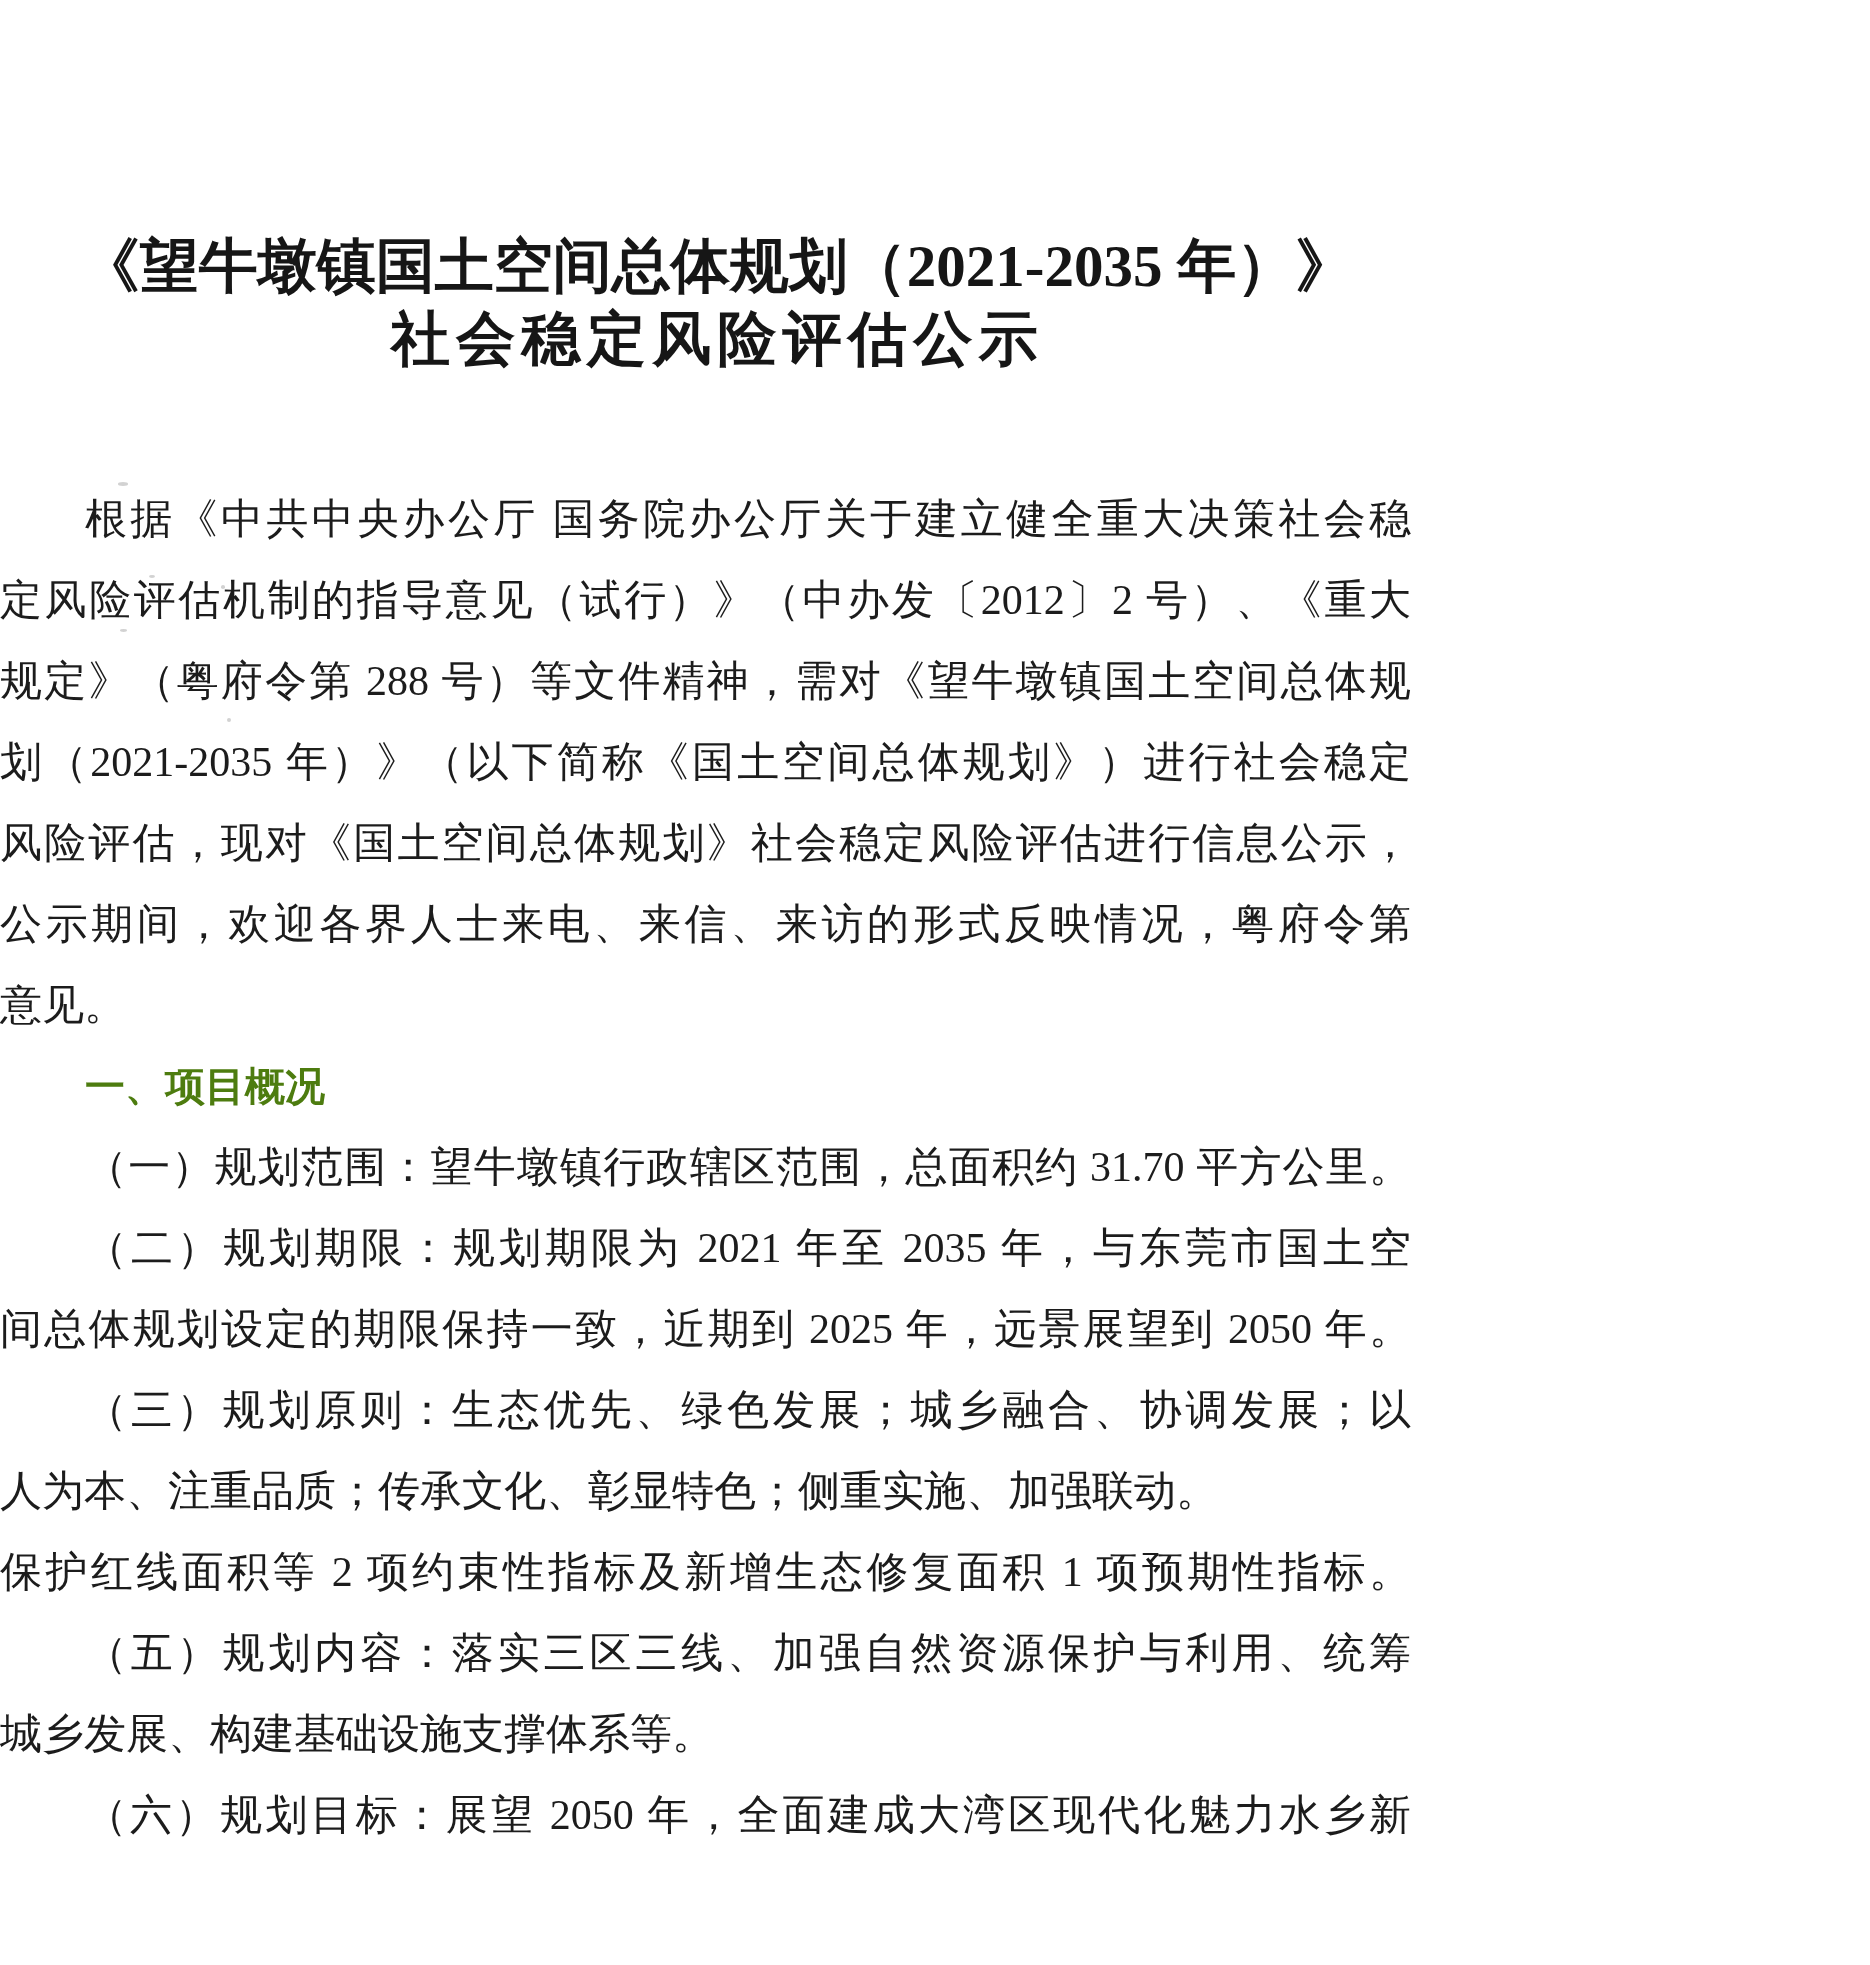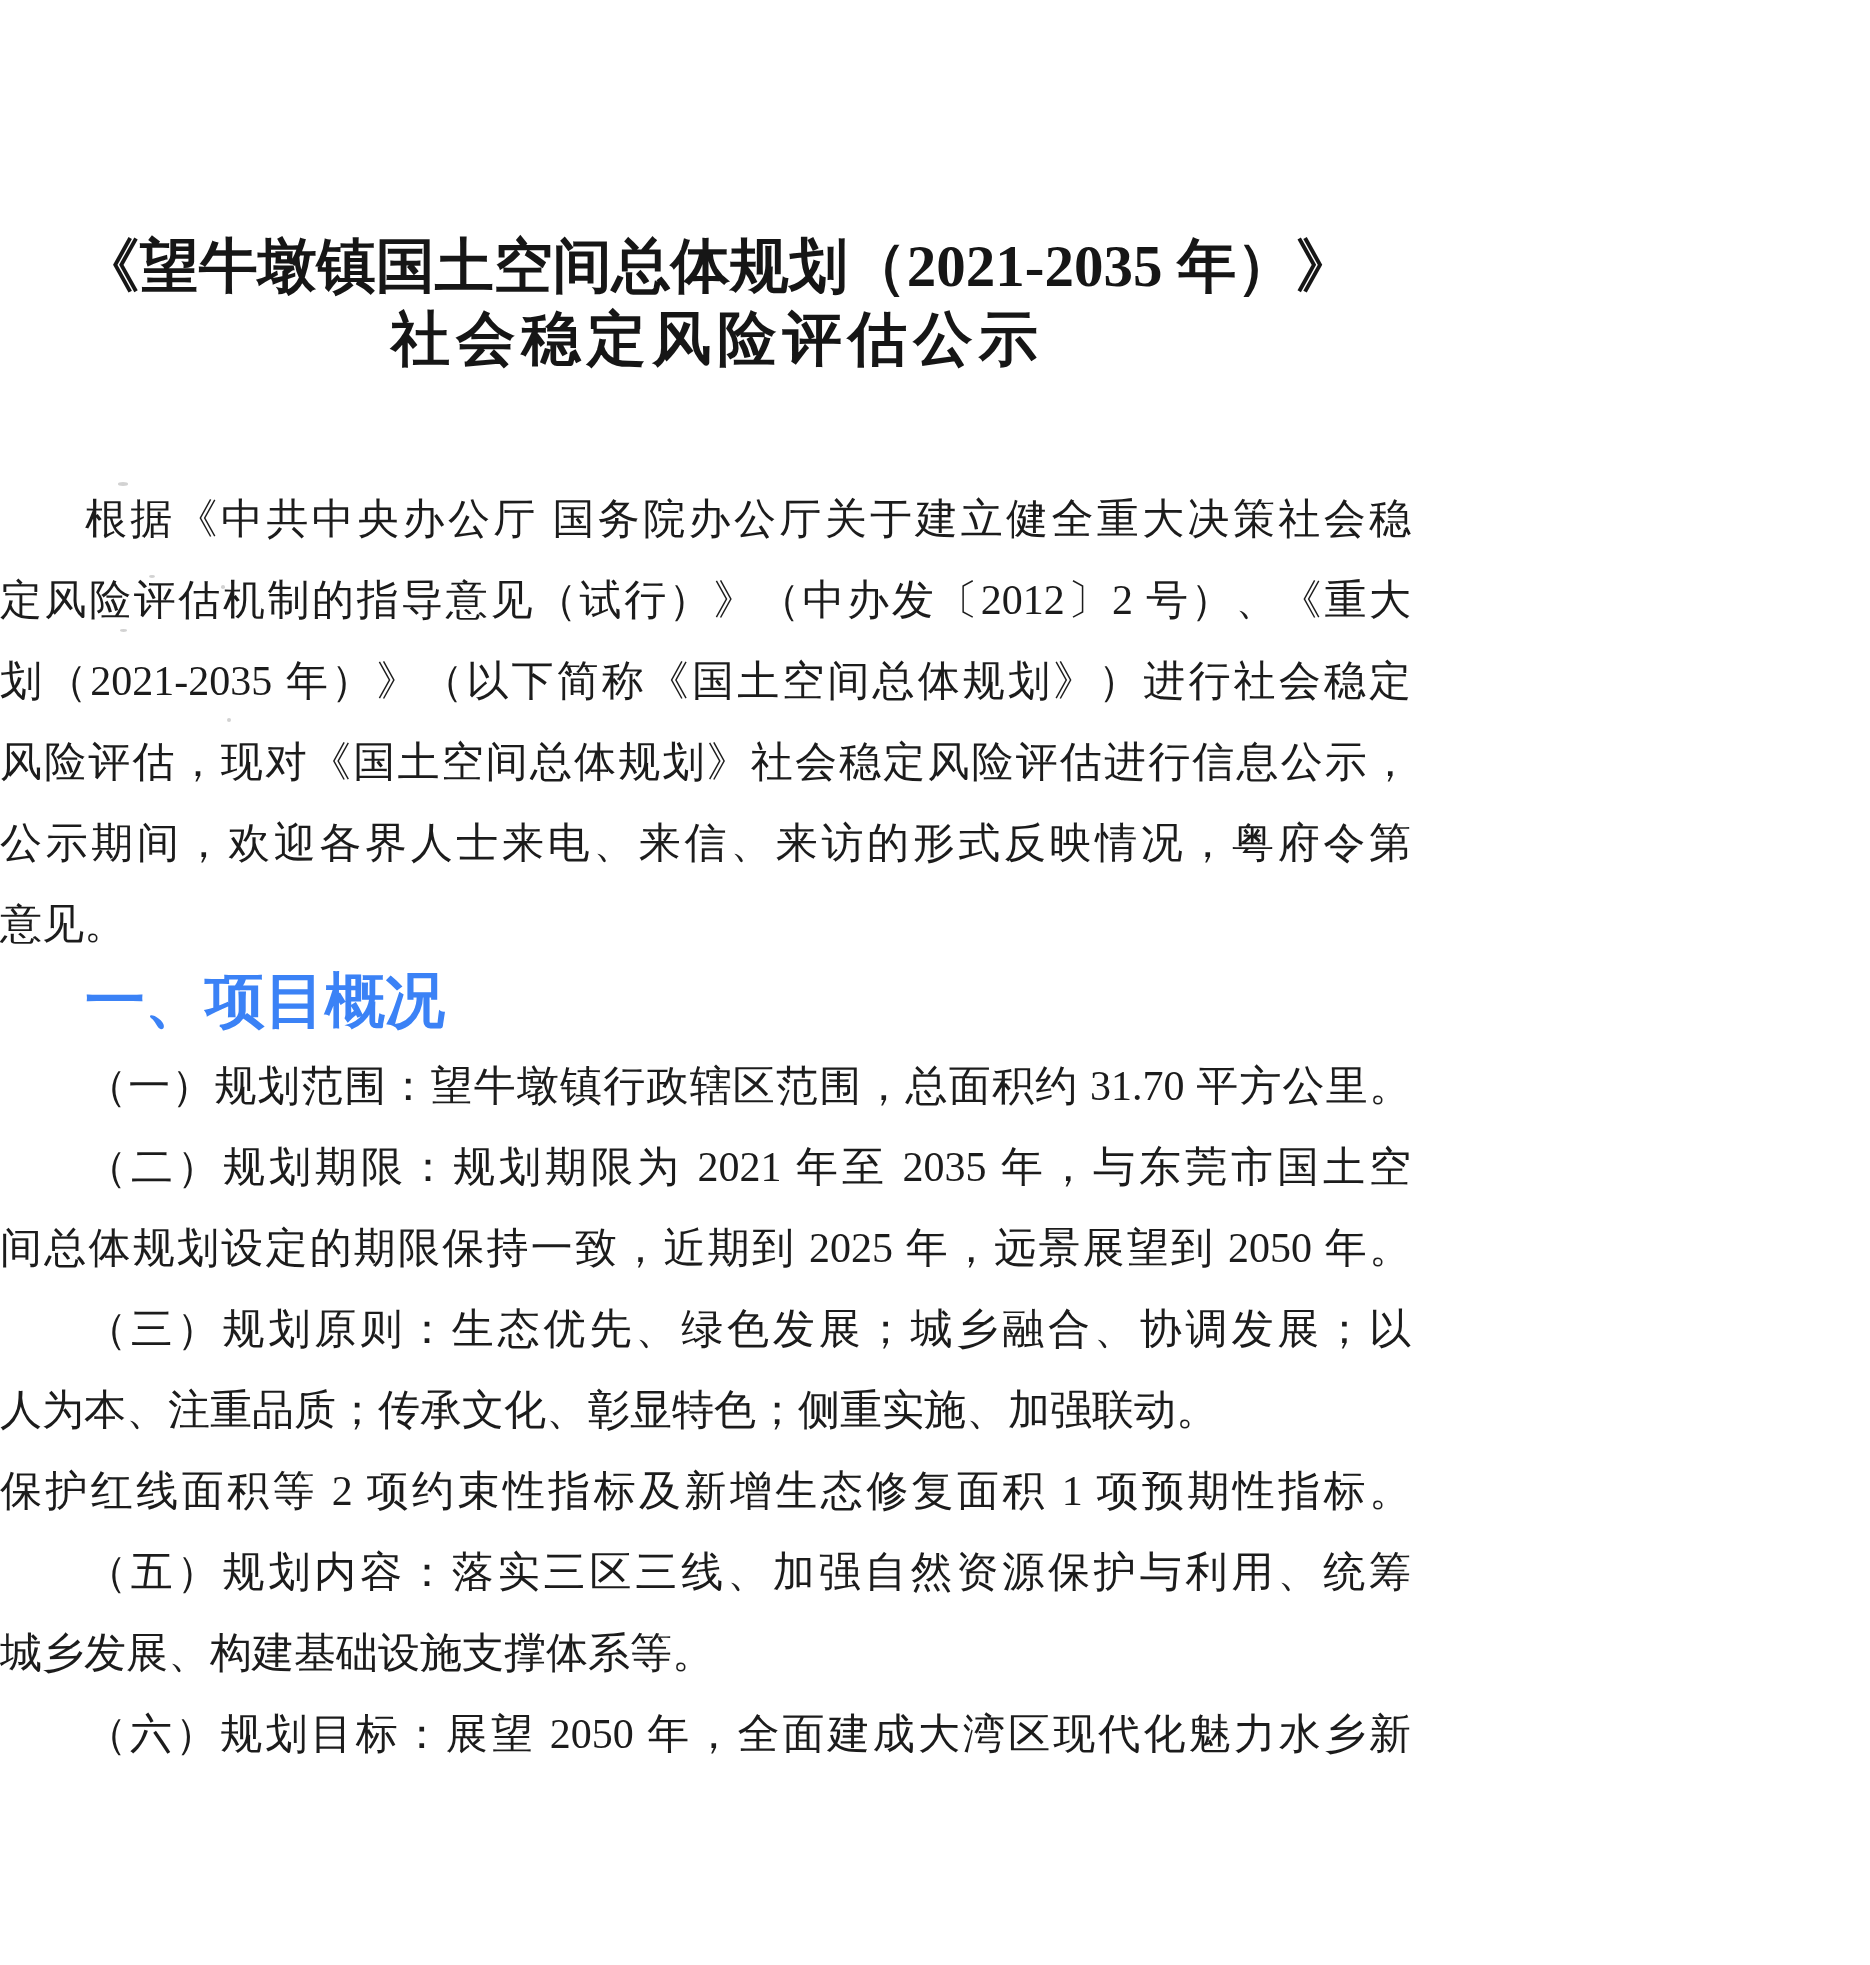--- a/index.html
+++ b/index.html
@@ -37,24 +37,24 @@
   }
   .ln {
     height: 81px;
     text-align: justify;
     text-align-last: justify;
     text-justify: inter-character;
   }
   .ind { text-indent: 85px; }
   .end { text-align-last: left; white-space: nowrap; }
   .head {
-    font-family: Liberation Mono, monospace;
+    font-family: Liberation Serif, serif;
     font-weight: bold;
-    font-size: 60px;
-    color: #3b82f6;
+    font-size: 40px;
+    color: #4d7c0f;
     text-align-last: left;
     white-space: nowrap;
   }
   .speck {
     position: absolute;
     background: #8a8a8a;
     opacity: 0.38;
     border-radius: 50%;
   }
 </style>
@@ -64,20 +64,21 @@
 <div class="page">
 
   <div class="title-block">
     <div class="title-line1">《望牛墩镇国土空间总体规划（2021-2035 年）》</div>
     <div class="title-line2">社会稳定风险评估公示</div>
   </div>
 
   <div class="body-block">
     <div class="ln ind">根据《中共中央办公厅 国务院办公厅关于建立健全重大决策社会稳</div>
     <div class="ln">定风险评估机制的指导意见（试行）》（中办发〔2012〕2 号）、《重大</div>
+    <div class="ln">规定》（粤府令第 288 号）等文件精神，需对《望牛墩镇国土空间总体规</div>
     <div class="ln">划（2021-2035 年）》（以下简称《国土空间总体规划》）进行社会稳定</div>
     <div class="ln">风险评估，现对《国土空间总体规划》社会稳定风险评估进行信息公示，</div>
     <div class="ln">公示期间，欢迎各界人士来电、来信、来访的形式反映情况，粤府令第</div>
     <div class="ln end">意见。</div>
     <div class="ln head ind">一、项目概况</div>
     <div class="ln ind">（一）规划范围：望牛墩镇行政辖区范围，总面积约 31.70 平方公里。</div>
     <div class="ln ind">（二）规划期限：规划期限为 2021 年至 2035 年，与东莞市国土空</div>
     <div class="ln">间总体规划设定的期限保持一致，近期到 2025 年，远景展望到 2050 年。</div>
     <div class="ln ind">（三）规划原则：生态优先、绿色发展；城乡融合、协调发展；以</div>
     <div class="ln end">人为本、注重品质；传承文化、彰显特色；侧重实施、加强联动。</div>

